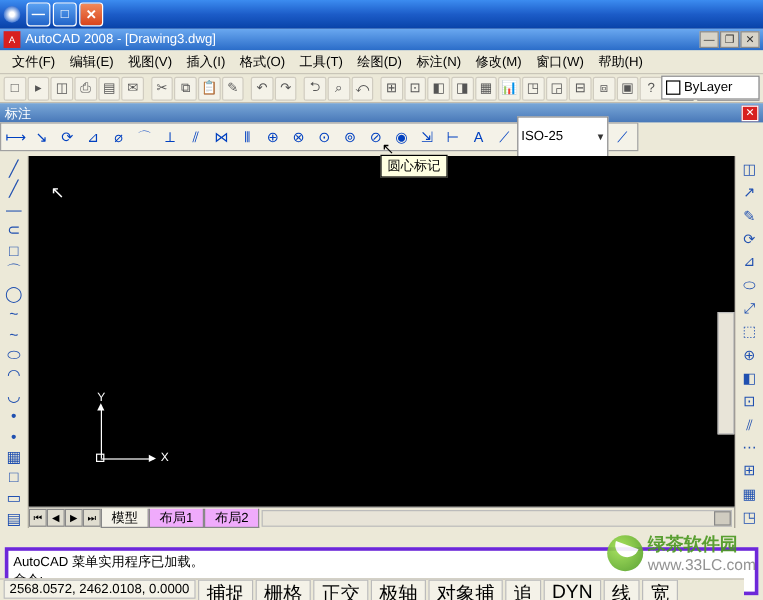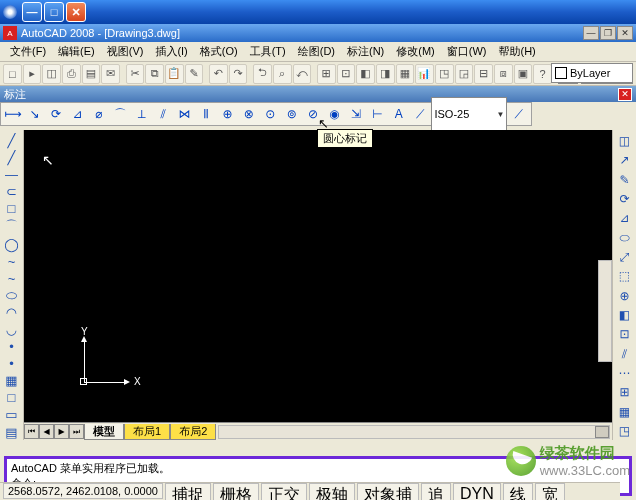--- a/index.html
+++ b/index.html
@@ -65,22 +65,22 @@
 
 .cursor { position: absolute; left: 18px; top: 22px; color: #fff; font-size: 14px; }
 
 
 .tooltip { position: absolute; left: 317px; top: 129px; background: #ffffe1; border: 1px solid #000; padding: 1px 5px; font-size: 11px; z-index: 100; }
 
 
 .tabs-row { height: 18px; background: #ece9d8; display: flex; align-items: center; border-top: 1px solid #888; }
 .tab-nav { display: flex; }
 .tab-nav .tn { width: 15px; height: 15px; border: 1px solid #888; background: #e0ddd0; display: flex; align-items: center; justify-content: center; font-size: 8px; }
-.tab { height: 16px; padding: 0 8px; background: #fde047; border: 1px solid #888; border-top: none; display: flex; align-items: center; font-size: 11px; }
-.tab.active { background: #f4f2e8; font-weight: bold; }
+.tab { height: 16px; padding: 0 8px; background: #f0abfc; border: 1px solid #888; border-top: none; display: flex; align-items: center; font-size: 11px; }
+.tab.active { background: #f4f2e8; font-weight: normal; }
 .hscroll { flex: 1; height: 14px; background: #e8e4d8; margin: 0 2px; border: 1px solid #bbb; position: relative; }
 .hscroll .th { position: absolute; right: 0; width: 14px; height: 12px; background: #d0ccc0; border: 1px solid #888; }
 
 
 .cmdline { position: absolute; bottom: 4px; left: 4px; right: 4px; height: 40px; background: #fff; border: 3px solid #6d28d9; padding: 2px 4px; font-size: 11px; overflow: hidden; }
 .cmdline .ln { white-space: nowrap; }
 
 
 .statusbar { position: absolute; bottom: 0; left: 0; right: 16px; height: 18px; background: #ece9d8; border-top: 1px solid #c0bcb0; display: flex; align-items: flex-start; padding: 0 3px; gap: 2px; }
 .statusbar .coords { width: 160px; border: 1px solid #bbb; padding: 1px 4px; font-size: 11px; background: #f4f2e8; }

